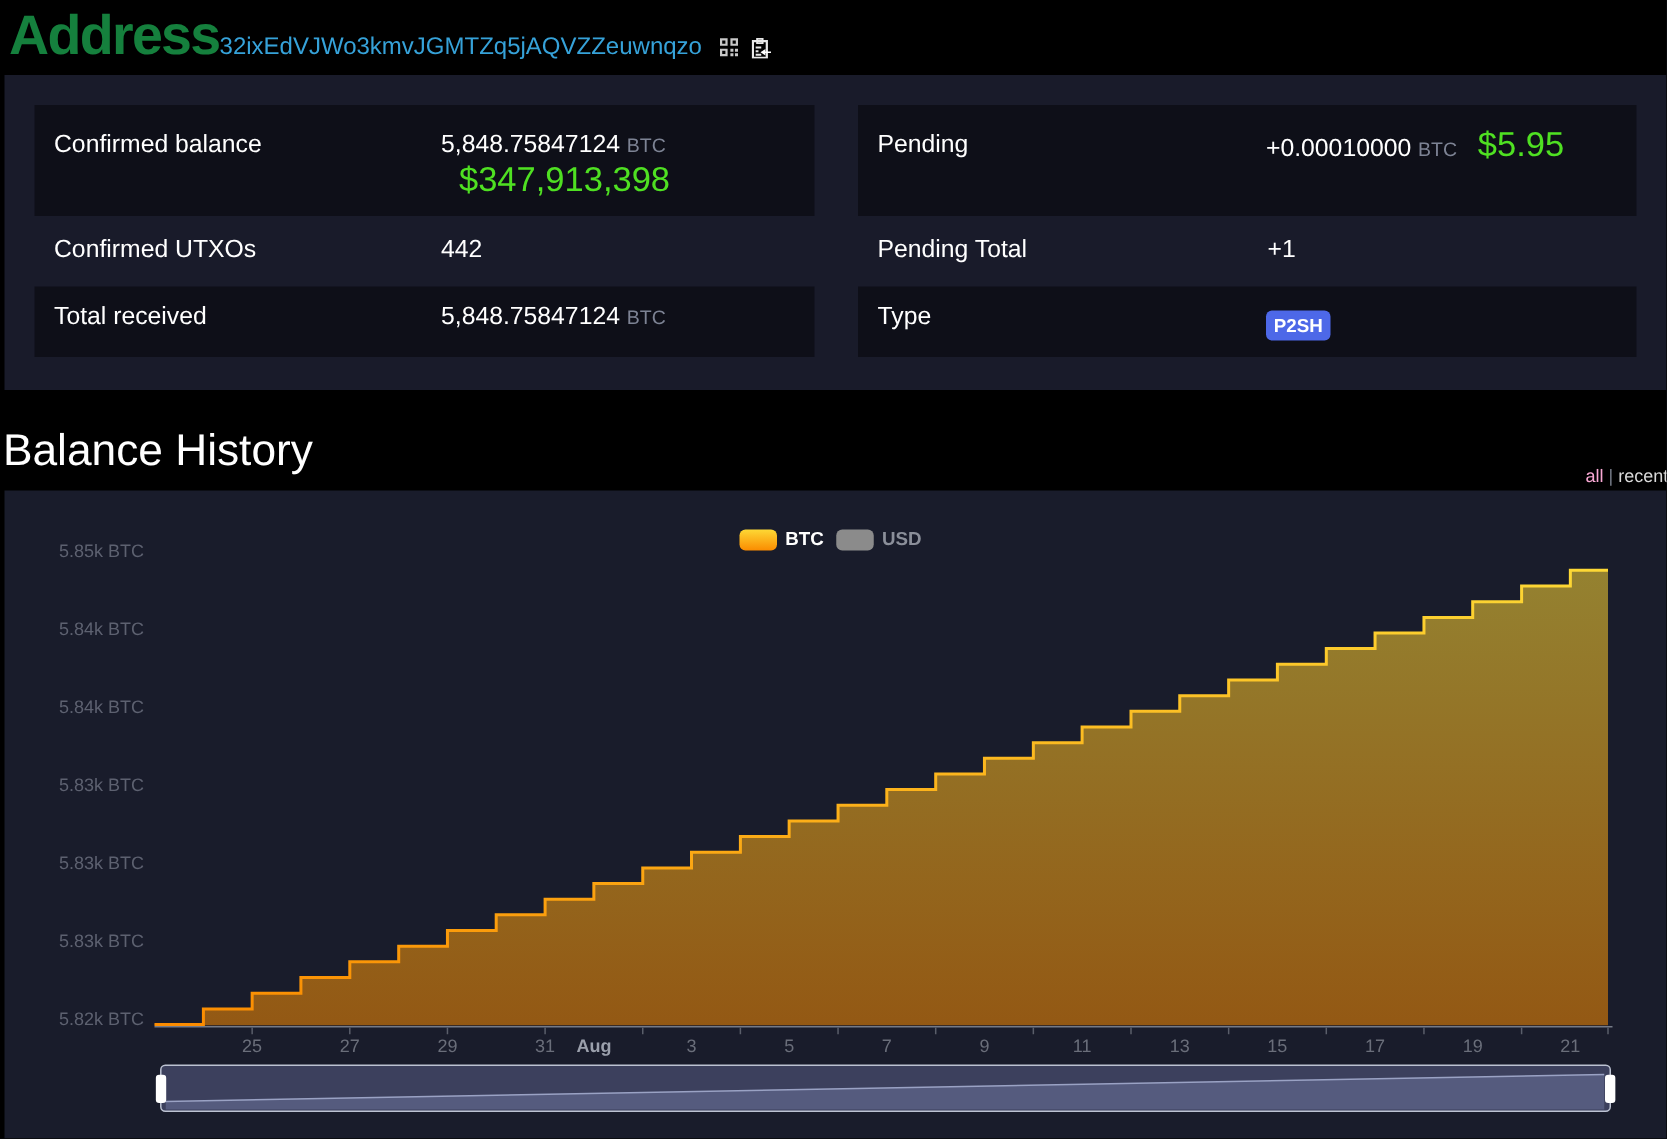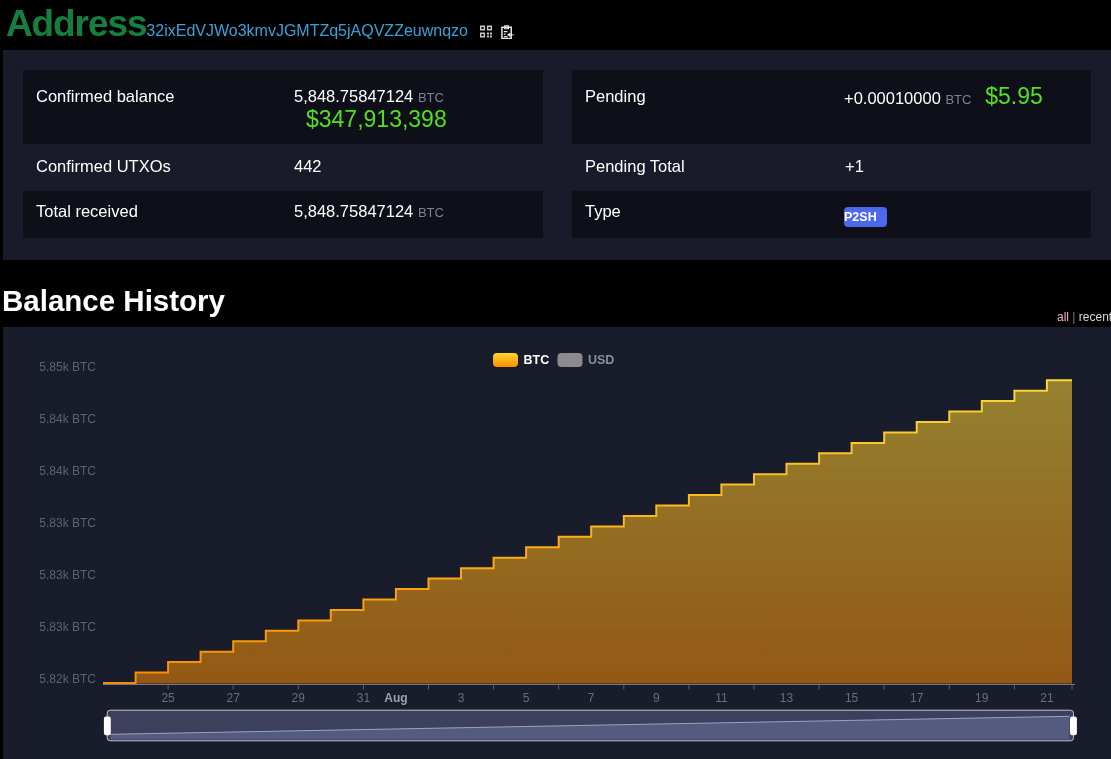--- a/index.html
+++ b/index.html
@@ -5,21 +5,21 @@
 *{margin:0;padding:0;box-sizing:border-box}
 html,body{width:1111px;height:759px;background:#000;overflow:hidden;position:relative;font-family:"Liberation Sans",sans-serif}
 .abs{position:absolute}
 .panel{position:absolute;left:3px;top:50px;width:1108px;height:210px;background:#191b2a}
 .chartsec{position:absolute;left:3px;top:327px;width:1108px;height:432px;background:#191c2b}
 .rowdark{position:absolute;background:#0e0f18}
 .cell{position:absolute;font-size:16.5px;line-height:17px;color:#fff;white-space:nowrap}
 .it{}
 .sub{font-size:13px;color:#7d8394}
 .grn{color:#4fe022;font-size:23px}
-.badge{position:absolute;left:844px;top:207px;width:43px;height:20px;background:#4d68e8;border-radius:4px;color:#fff;font-size:12.5px;font-weight:bold;text-align:left;line-height:20px}
+.badge{position:absolute;left:844px;top:207px;width:43px;height:20px;background:#4d68e8;border-radius:4px;color:#fff;font-size:12.5px;font-weight:bold;text-align:center;line-height:20px}
 </style>
 </head>
 <body>
 
 <div class="abs" style="left:6px;top:0px;line-height:48px;white-space:nowrap"><span style="font-size:37px;font-weight:bold;color:#15803d;letter-spacing:-1.1px">Address</span><span style="font-size:16px;color:#36a2d9;">32ixEdVJWo3kmvJGMTZq5jAQVZZeuwnqzo</span><svg width="12" height="13" viewBox="0 0 13 13" style="vertical-align:-2px;margin-left:12px">
     <g fill="#c8c8c8">
       <path d="M0 0h5.5v5.5H0zM1.6 1.6h2.3v2.3H1.6z" fill-rule="evenodd"></path>
       <path d="M7.5 0H13v5.5H7.5zM9.1 1.6h2.3v2.3H9.1z" fill-rule="evenodd"></path>
       <path d="M0 7.5h5.5V13H0zM1.6 9.1h2.3v2.3H1.6z" fill-rule="evenodd"></path>
       <path d="M7.5 7.5h2.2v2.2H7.5zM10.8 7.5H13v2.2h-2.2zM7.5 10.8h2.2V13H7.5zM10.8 10.8H13V13h-2.2z"></path>
@@ -48,21 +48,21 @@
 <div class="cell" style="left:36px;top:202.5px">Total received</div>
 <div class="cell" style="left:294px;top:202.5px">5,848.75847124 <span class="sub">BTC</span></div>
 
 <div class="cell it" style="left:585px;top:88px">Pending</div>
 <div class="cell it" style="left:844px;top:88px">+0.00010000 <span class="sub">BTC</span>&nbsp;&nbsp; <span class="grn">$5.95</span></div>
 <div class="cell it" style="left:585px;top:158px">Pending Total</div>
 <div class="cell it" style="left:845px;top:158px">+1</div>
 <div class="cell" style="left:585px;top:202.5px">Type</div>
 <div class="badge">P2SH</div>
 
-<div class="abs" style="left:2px;top:286px;font-size:29.5px;font-weight:bold;color:#fff;line-height:30px">Balance History</div>
+<div class="abs" style="left:2px;top:286px;font-size:29.5px;font-weight:normal;color:#fff;line-height:30px">Balance History</div>
 <div class="abs" style="left:1057px;top:311px;font-size:12px;line-height:12px;white-space:nowrap"><span style="color:#f9a8d4">all</span> <span style="color:#777c88">|</span> <span style="color:#d9d9d9">recent</span></div>
 
 <div class="chartsec"></div>
 <svg class="abs" style="left:0;top:327px" width="1111" height="432" viewBox="0 0 1111 432">
   <defs>
     <linearGradient id="lg" x1="0" y1="53" x2="0" y2="356" gradientUnits="userSpaceOnUse">
       <stop offset="0" stop-color="#FDD835"></stop>
       <stop offset="1" stop-color="#FB8C00"></stop>
     </linearGradient>
     <linearGradient id="leg" x1="0" y1="0" x2="0" y2="1">

